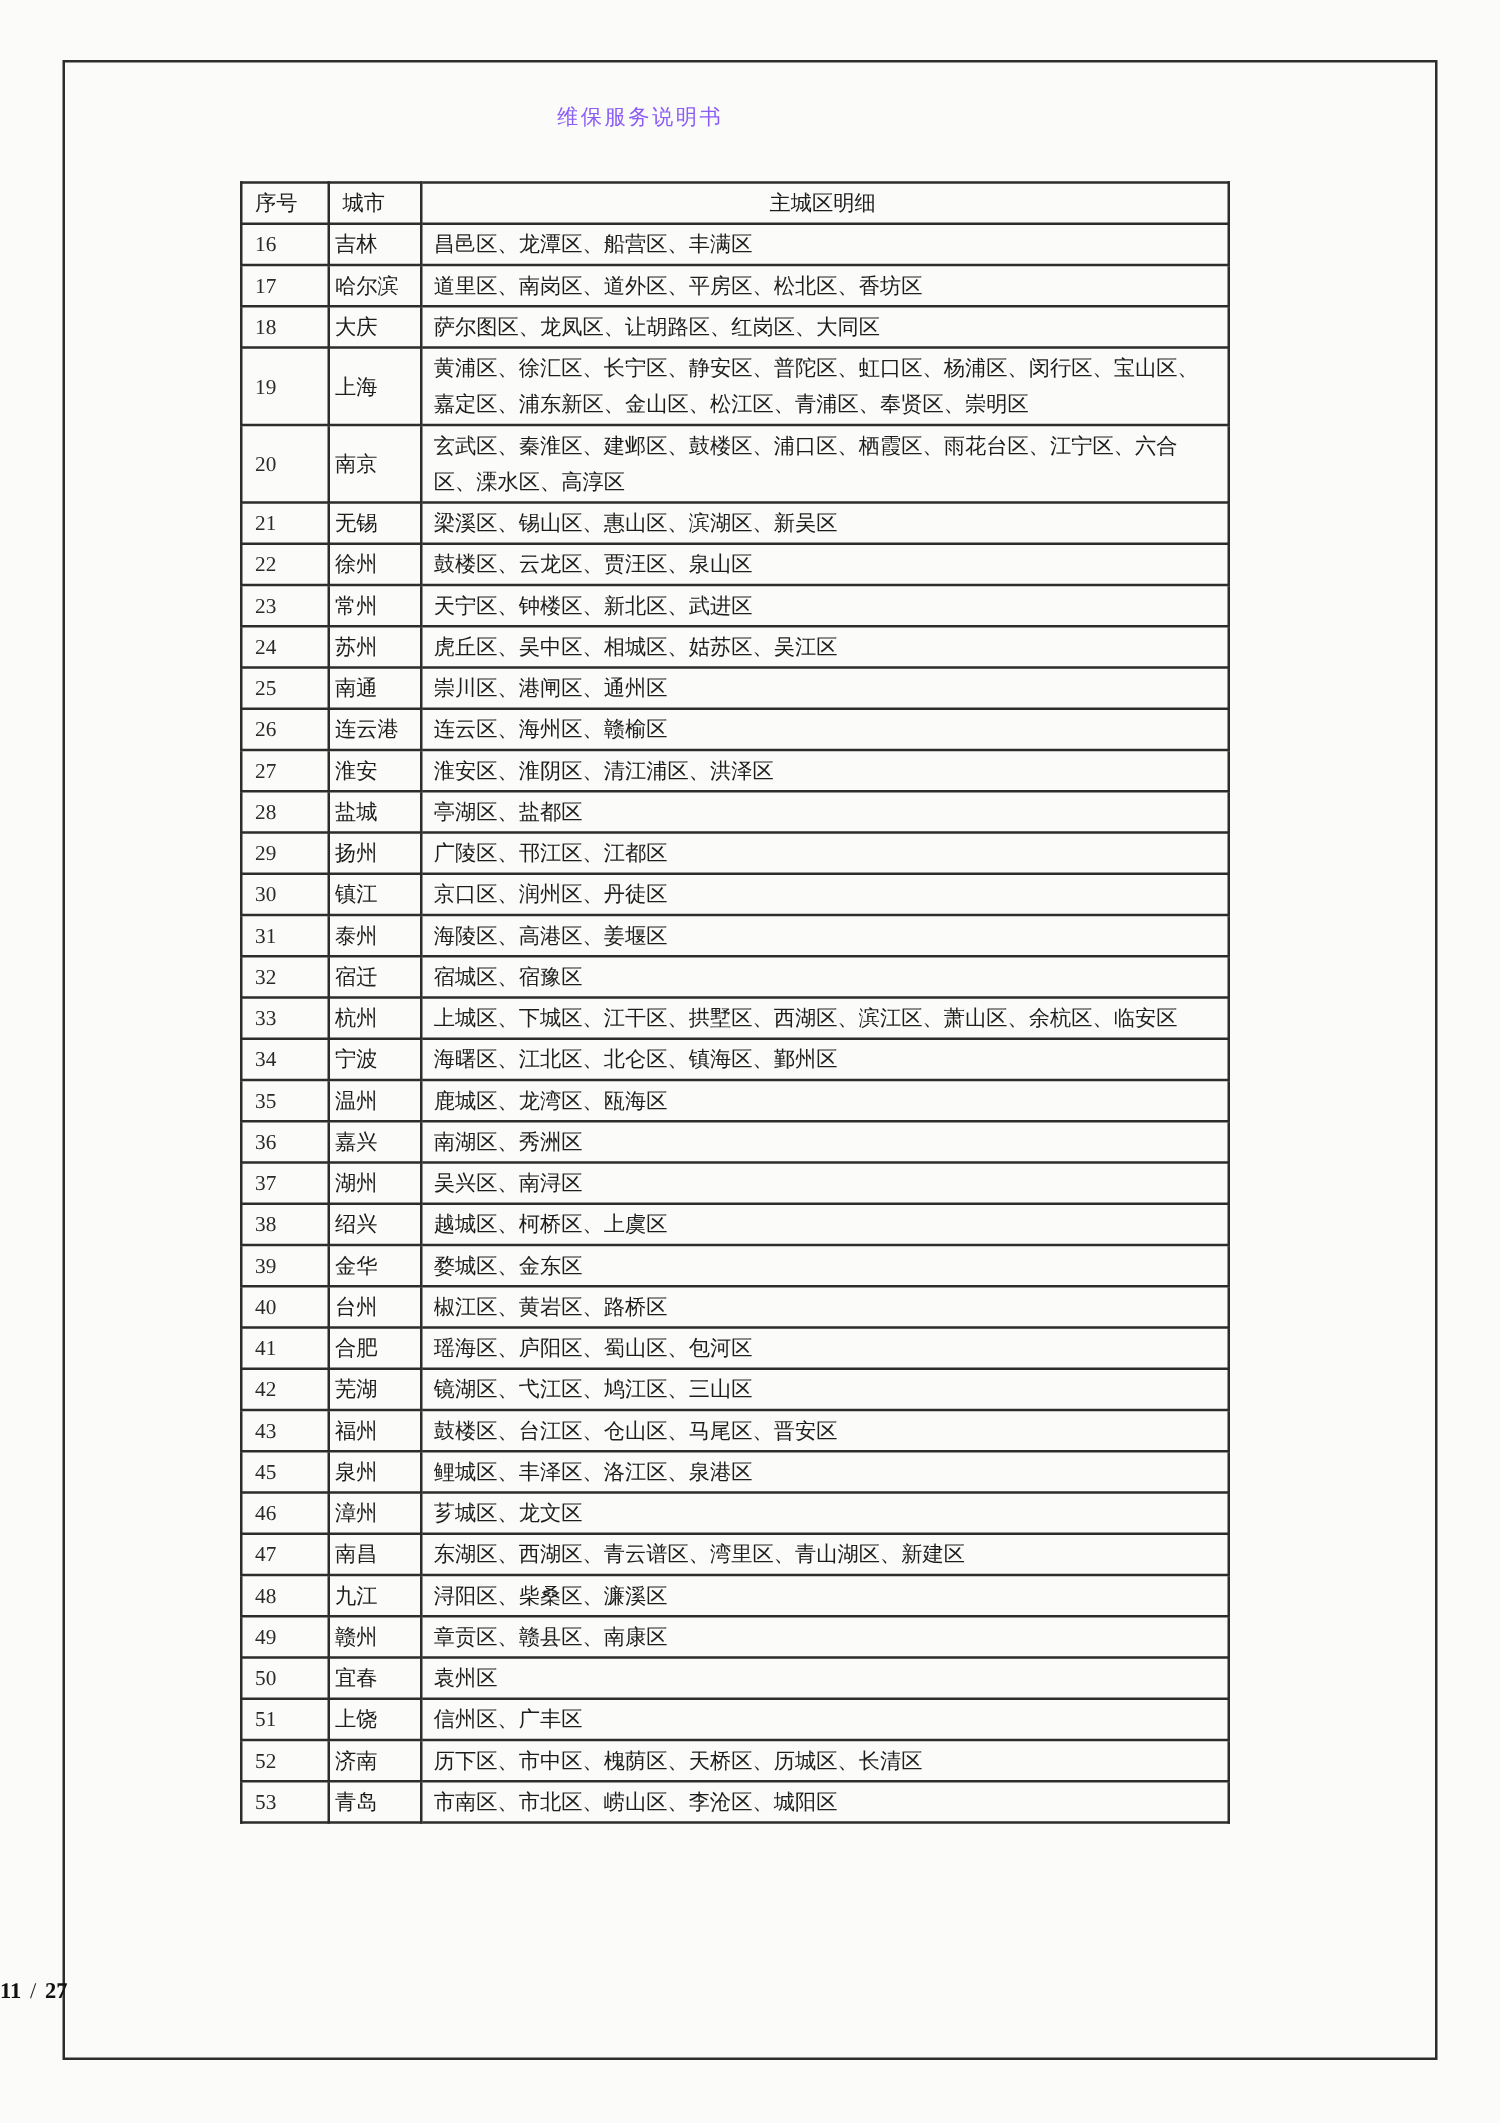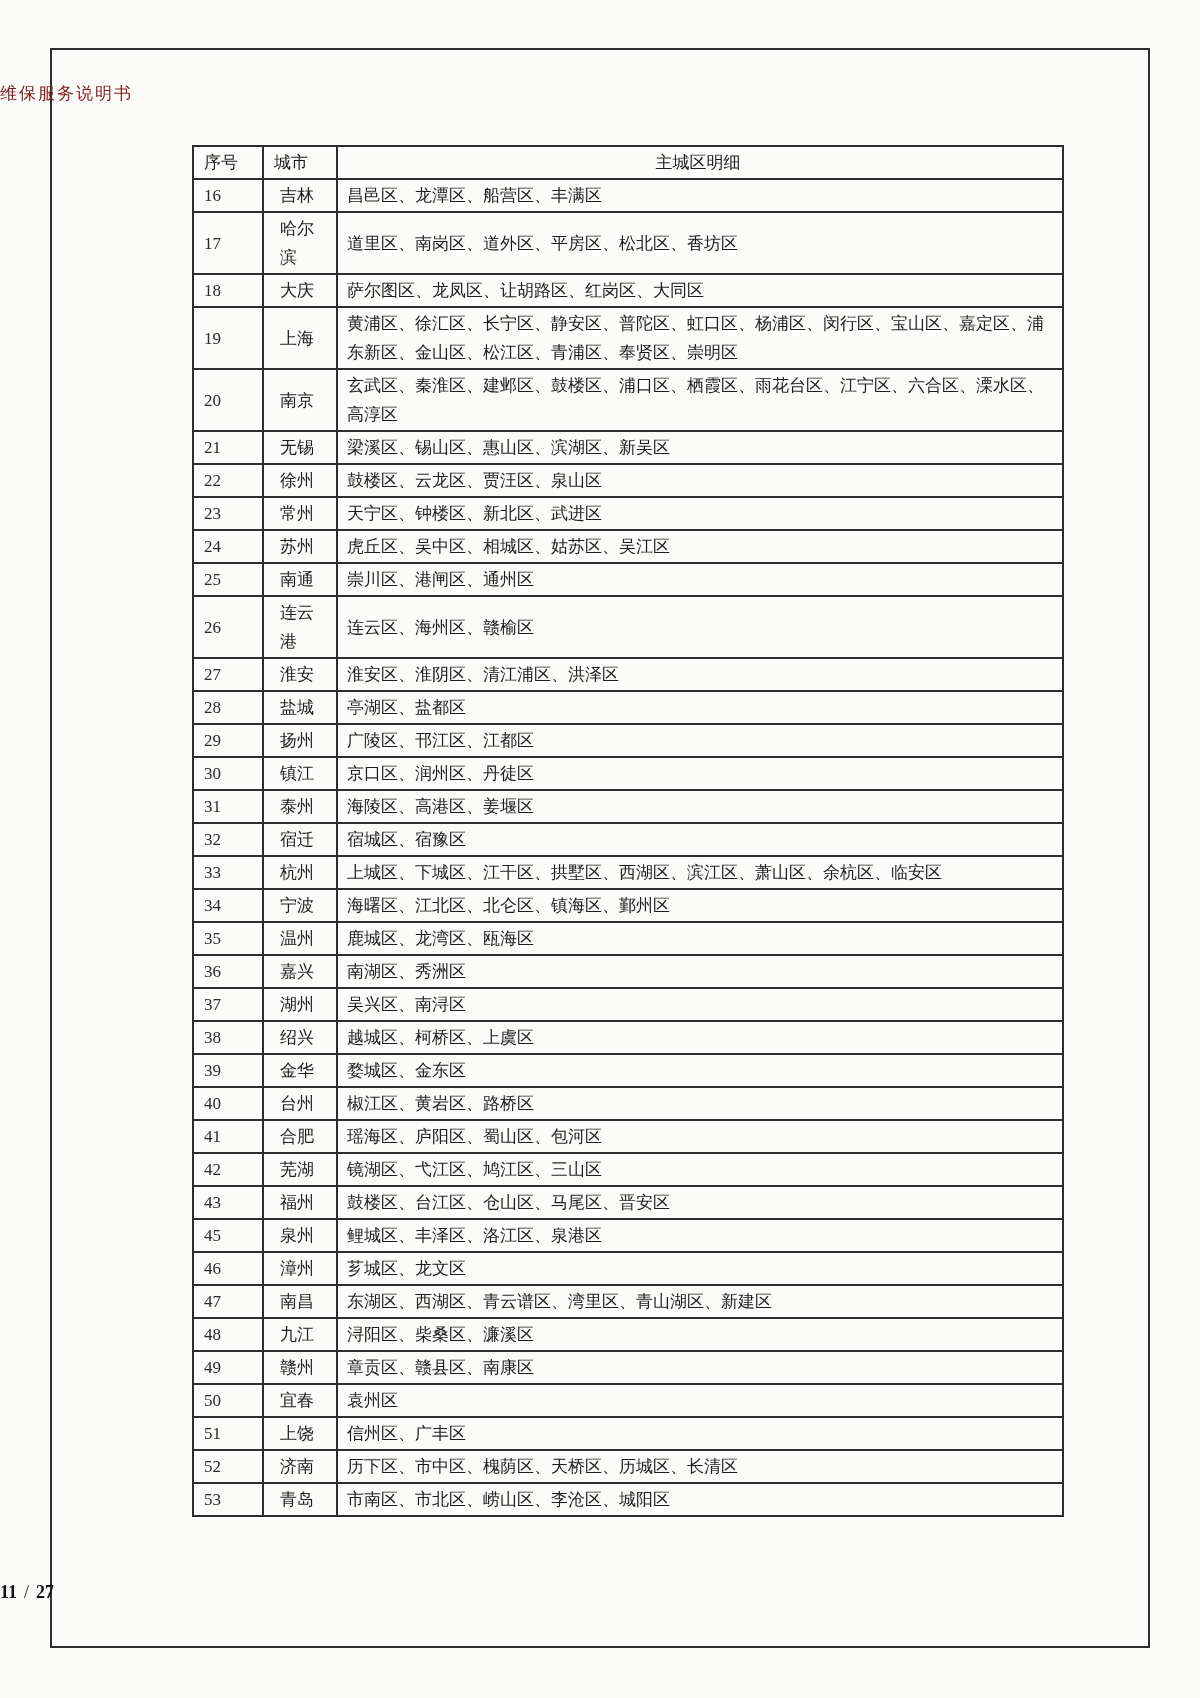--- a/index.html
+++ b/index.html
@@ -23,31 +23,31 @@
     height: 1600px;
     border: 2px solid #2d2d2d;
     box-sizing: border-box;
     background: transparent;
   }
   .doc-header {
     position: absolute;
     top: 82px;
     left: 0;
     right: 176px;
-    text-align: left;
+    text-align: center;
     font-size: 17px;
     letter-spacing: 2px;
-    color: #7f1d1d;
+    color: #8b5cf6;
     white-space: nowrap;
   }
   table.city-table {
     position: absolute;
     left: 192px;
     top: 145px;
-    width: 872px;
+    width: 792px;
     table-layout: fixed;
     border-collapse: collapse;
     font-size: 17px;
     color: #1d1d1d;
   }
   .city-table col.col-no        { width: 70px; }
   .city-table col.col-city      { width: 74px; }
   .city-table col.col-districts { width: auto; }
   .city-table th, .city-table td {
     border: 2px solid #2d2d2d;
@@ -65,21 +65,21 @@
     padding-left: 4px;
     font-family: Liberation Serif, serif;
   }
   .city-table td.cell-no {
     padding-left: 10px;
     font-family: Liberation Serif, serif;
     font-size: 17px;
     color: #2a2a2a;
   }
   .city-table td.cell-city {
-    padding: 1px 16px 1px 16px; 
+    padding: 1px 16px 1px 4px; 
   }
   .city-table td.cell-districts {
     padding: 1px 8px 1px 9px;
   }
   .page-footer {
     position: absolute;
     top: 1582px;
     left: 0;
     width: 100%;
     text-align: left;

